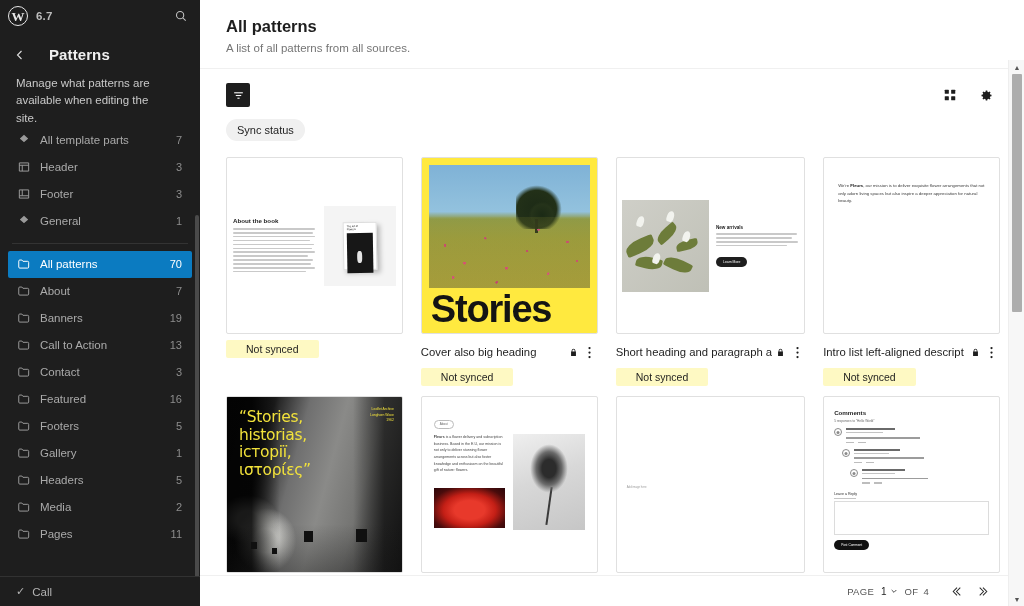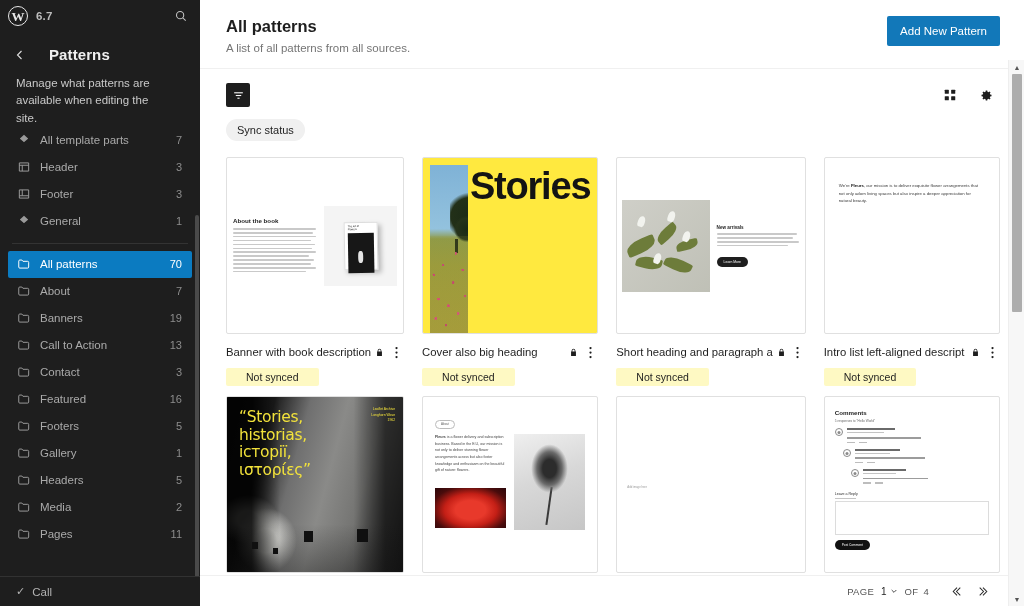--- a/index.html
+++ b/index.html
@@ -159,21 +159,21 @@
   .bk-right { flex: 1; background: #f4f4f4; height: 80px; display:flex; align-items:center; justify-content:center;}
   .bk-cover {
     width: 34px; height: 48px; background: #fff; border: .5px solid #ddd;
     box-shadow: 3px 3px 5px rgba(0,0,0,.25); padding: 3px; transform: rotate(-1deg);
   }
   .bk-cover-in { width: 100%; height: 100%; background: #171717; position: relative; }
   .bk-cover-in::after{ content:""; position:absolute; left:40%; top:45%; width:5px; height:12px; background:#e4e4e4; border-radius:40%;}
   .bk-cover-top { font-size: 2.6px; color:#111; margin-bottom:1.5px; line-height:1.15;}
 
   
-  .stories { background: #ffe93f; height: 100%; padding: 7px 7px 0 7px; display:flex; }
+  .stories { background: #ffe93f; height: 100%; padding: 7px 7px 0 7px; display:flex; flex-direction:column;}
   .stories-img {
     flex: 1; background:
       linear-gradient(to bottom, #7fb2d6 0%, #93c2de 38%, #8f9b4a 44%, #9a9b3e 60%, #a39a3a 100%);
     position: relative; overflow: hidden;
   }
   .tree {
     position: absolute; left: 54%; top: 16%; width: 46px; height: 44px;
     background: radial-gradient(ellipse at 45% 55%, #1c2a16 0%, #223018 55%, transparent 70%);
   }
   .tree2 { position:absolute; left:62%; top:30%; width:26px; height:26px;
@@ -483,21 +483,20 @@
   </div>
 
   <div class="main">
    <div class="main-inner">
 
     <div class="page-header">
       <div>
         <div class="page-title">All patterns</div>
         <div class="page-sub">A list of all patterns from all sources.</div>
       </div>
-      <button class="btn-primary">Add New Pattern</button>
     </div>
 
     <div class="toolbar">
       <button class="filter-btn">
         <svg width="13" height="13" viewBox="0 0 24 24" stroke="#fff" stroke-width="2" fill="none">
           <line x1="4" y1="7" x2="20" y2="7"></line>
               <line x1="7" y1="12" x2="17" y2="12"></line>
               <line x1="10" y1="17" x2="14" y2="17"></line>
         </svg>
       </button>
@@ -545,35 +544,20 @@
                       <div style="width:88%"></div>
                 </div>
               </div>
               <div class="bk-right">
                 <div class="bk-cover">
                   <div class="bk-cover-top">The Art of<br>Flowers</div>
                   <div class="bk-cover-in"></div>
                 </div>
               </div>
             </div>
-          </div>
-          <div class="card-foot">
-            <span class="card-title">Banner with book description</span>
-            <span class="lock-ico">
-              <svg width="9" height="11" viewBox="0 0 24 24" fill="currentColor">
-                <path d="M17 9V7a5 5 0 10-10 0v2H5.5v12h13V9H17zM9 7a3 3 0 116 0v2H9V7z"></path>
-              </svg>
-            </span>
-            <button class="dots-btn">
-              <svg width="3" height="13" viewBox="0 0 4 16" fill="currentColor">
-                <circle cx="2" cy="2" r="1.5"></circle>
-                    <circle cx="2" cy="8" r="1.5"></circle>
-                    <circle cx="2" cy="14" r="1.5"></circle>
-              </svg>
-            </button>
           </div>
           <span class="sync-badge">Not synced</span>
         </div>
 
         <div class="card">
           <div class="thumb">
             <div class="stories">
               <div class="stories-img">
                 <div class="tree"></div>
                     <div class="tree2"></div>

